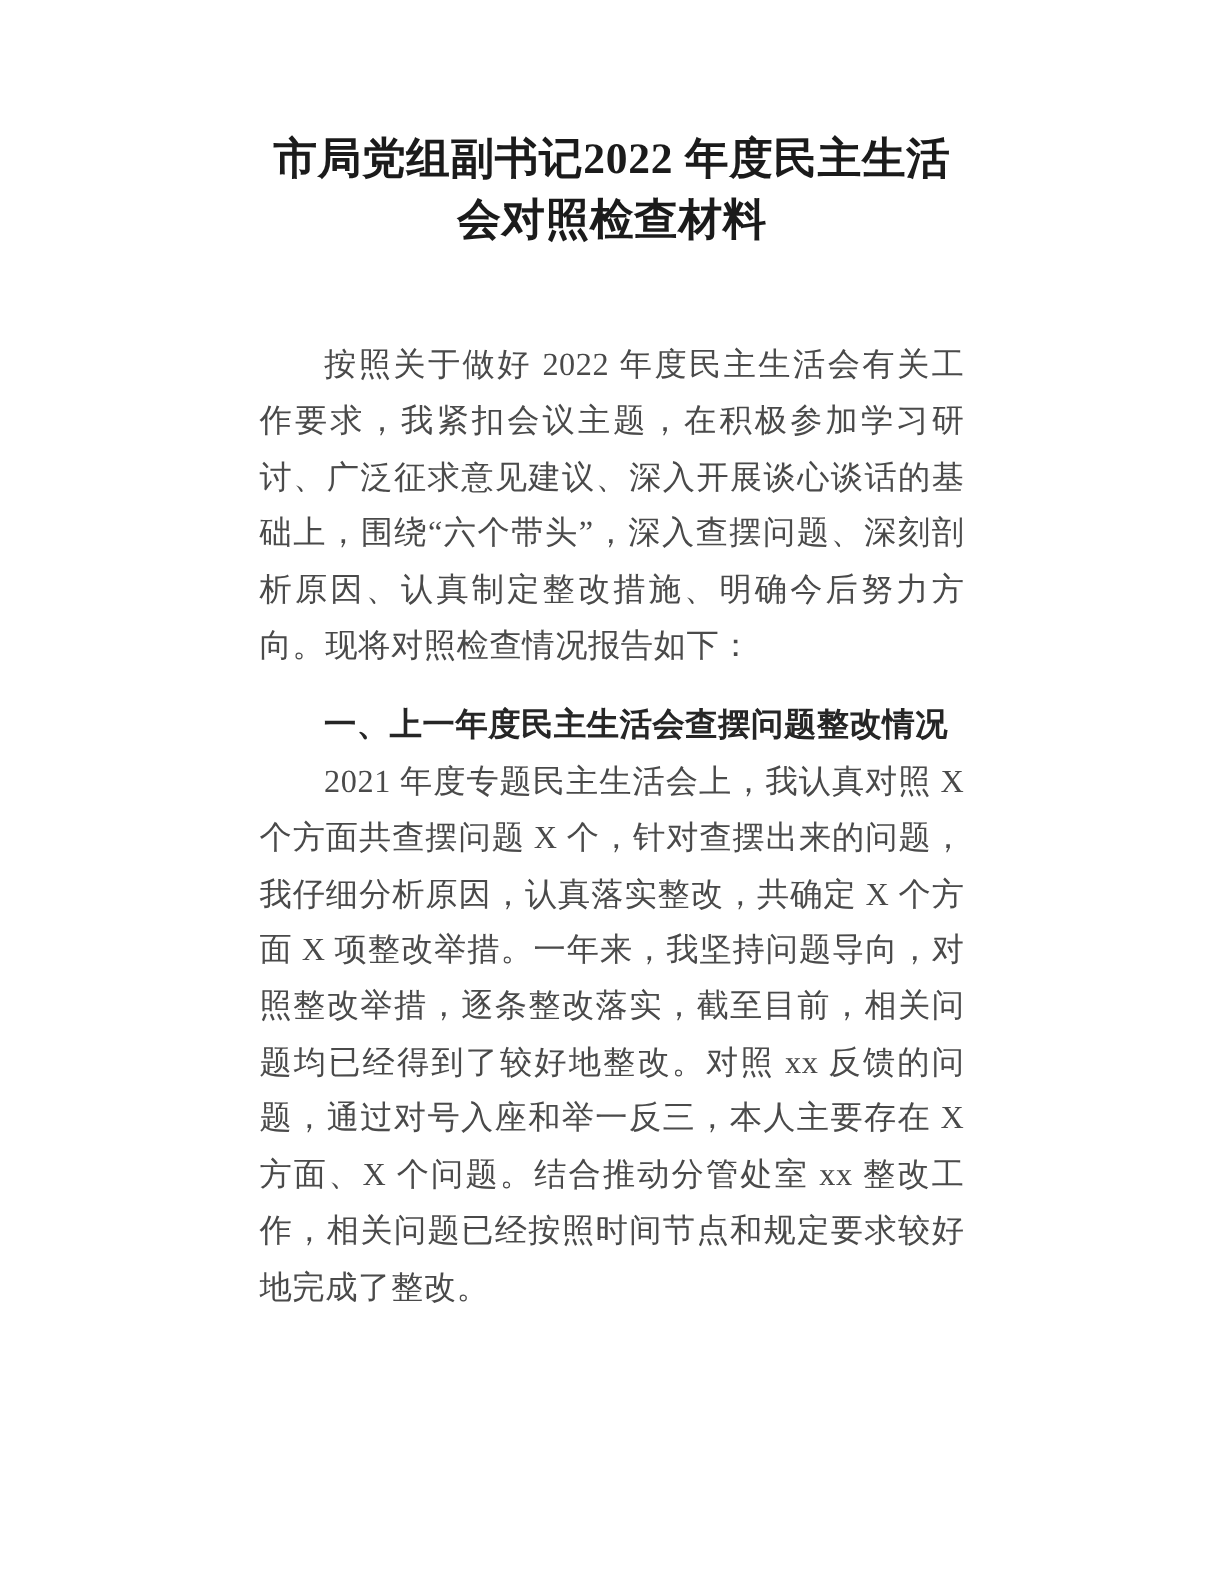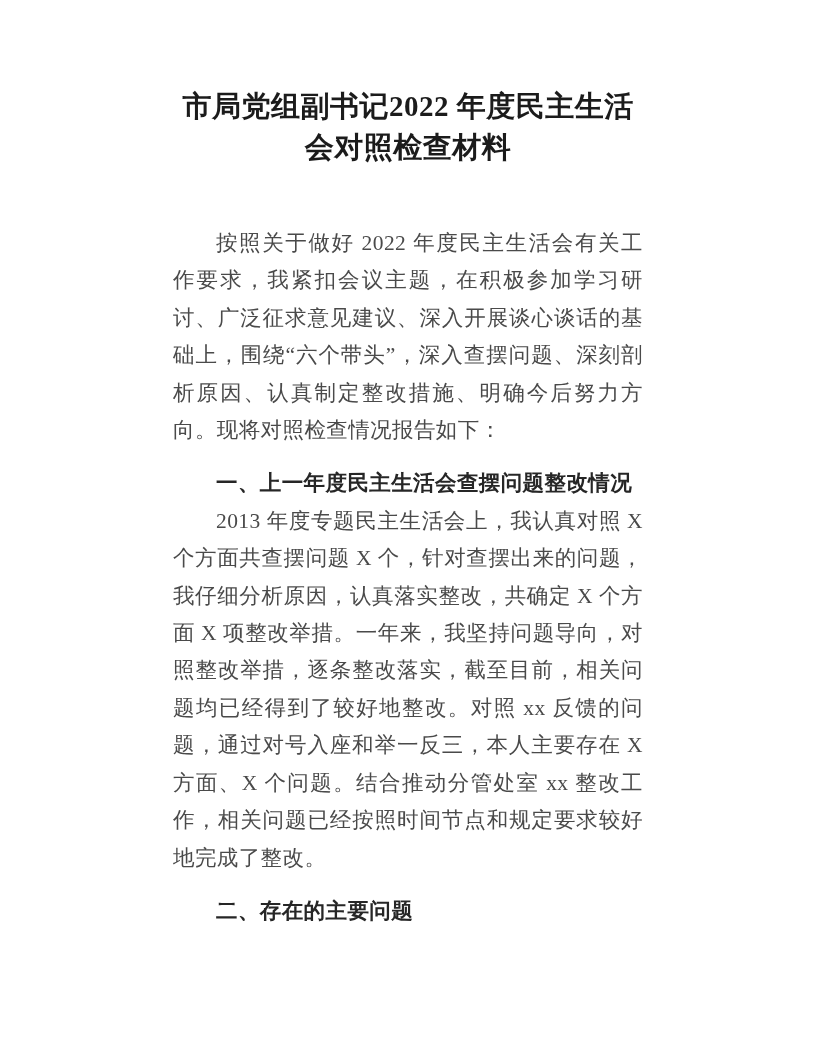--- a/index.html
+++ b/index.html
@@ -53,17 +53,16 @@
 </head>
 <body>
 
 <div class="page">
   <h1 class="title">市局党组副书记2022 年度民主生活会对照检查材料</h1>
 
   <p class="body-para">按照关于做好 2022 年度民主生活会有关工作要求，我紧扣会议主题，在积极参加学习研讨、广泛征求意见建议、深入开展谈心谈话的基础上，围绕“六个带头”，深入查摆问题、深刻剖析原因、认真制定整改措施、明确今后努力方向。现将对照检查情况报告如下：</p>
 
   <h2 class="heading">一、上一年度民主生活会查摆问题整改情况</h2>
 
-  <p class="body-para">2013 年度专题民主生活会上，我认真对照 X 个方面共查摆问题 X 个，针对查摆出来的问题，我仔细分析原因，认真落实整改，共确定 X 个方面 X 项整改举措。一年来，我坚持问题导向，对照整改举措，逐条整改落实，截至目前，相关问题均已经得到了较好地整改。对照 xx 反馈的问题，通过对号入座和举一反三，本人主要存在 X 方面、X 个问题。结合推动分管处室 xx 整改工作，相关问题已经按照时间节点和规定要求较好地完成了整改。</p>
+  <p class="body-para">2021 年度专题民主生活会上，我认真对照 X 个方面共查摆问题 X 个，针对查摆出来的问题，我仔细分析原因，认真落实整改，共确定 X 个方面 X 项整改举措。一年来，我坚持问题导向，对照整改举措，逐条整改落实，截至目前，相关问题均已经得到了较好地整改。对照 xx 反馈的问题，通过对号入座和举一反三，本人主要存在 X 方面、X 个问题。结合推动分管处室 xx 整改工作，相关问题已经按照时间节点和规定要求较好地完成了整改。</p>
 
-  <h2 class="heading">二、存在的主要问题</h2>
 
 </div>
 
 </body></html>

